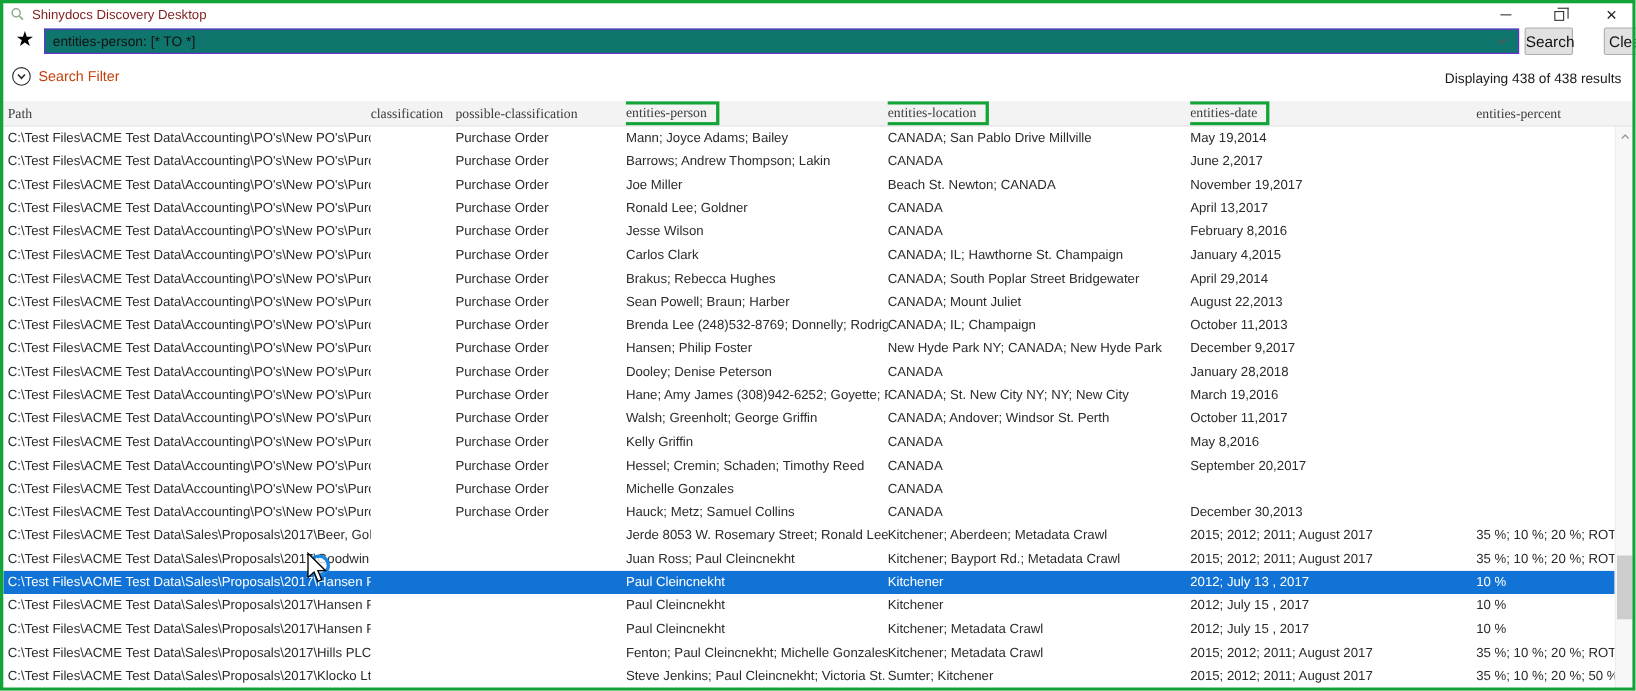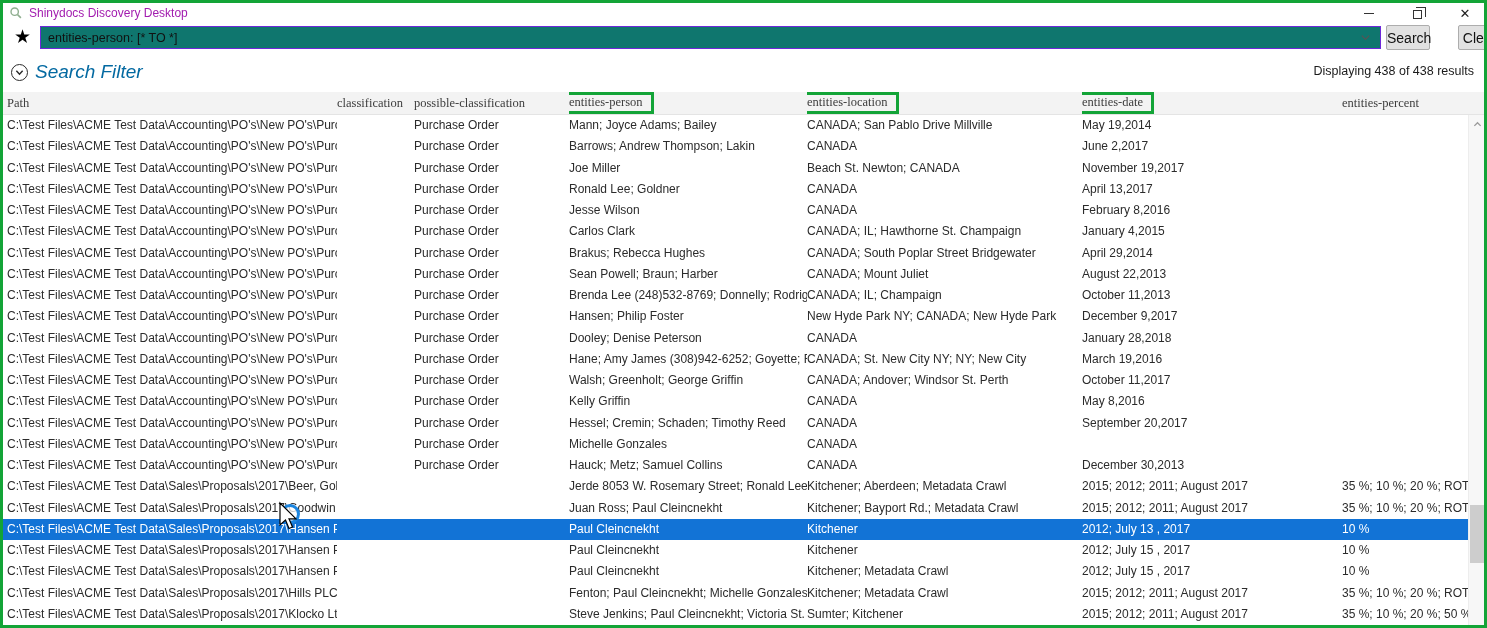--- a/index.html
+++ b/index.html
@@ -3,42 +3,42 @@
 <meta charset="utf-8">
 <style>
   * { box-sizing: border-box; margin: 0; padding: 0; }
   html,body { width:1487px; height:628px; }
   body { font-family:"Liberation Sans", sans-serif; background:#fff; position:relative; overflow:hidden; }
   .frame { position:absolute; inset:0; border:3px solid #13a437; pointer-events:none; z-index:50; }
 
   
   .titlebar { position:absolute; top:3px; left:3px; right:3px; height:20px; background:#fff; display:flex; align-items:center; padding-left:6px; }
   .app-icon { width:14px; height:14px; margin-right:6px; }
-  .title-text { font-size:12px; color:#a21caf; }
+  .title-text { font-size:12px; color:#7f1d1d; }
   .win-controls { position:absolute; top:0; right:8px; height:20px; display:flex; align-items:center; gap:26px; }
   .wbtn { width:22px; height:18px; display:flex; align-items:center; justify-content:center; color:#222; font-size:12px; cursor:default; }
   .min-glyph { width:10px; height:1px; background:#333; display:inline-block; }
   .restore-glyph { position:relative; width:9px; height:9px; border:1px solid #333; background:#fff; margin-top:2px; }
   .restore-glyph::before { content:""; position:absolute; left:2px; top:-4px; width:9px; height:9px; border:1px solid #333; border-bottom:none; border-left:none; }
   .close-glyph { font-size:13px; line-height:13px; color:#222; }
 
   
   .search-row { position:absolute; top:25px; left:3px; right:3px; height:26px; }
   .star-icon { position:absolute; left:11px; top:1px; font-size:19px; color:#000; line-height:22px; }
   .search-input { position:absolute; left:37px; top:1px; width:1341px; height:23px; border:1px solid #6d28d9; font-family:"Liberation Sans",sans-serif; font-size:12.5px; color:#111; padding:0 26px 0 7px; background:#0f766e; }
   .combo-chevron { position:absolute; left:1357px; top:7px; width:11px; height:11px; color:#555; }
   .btn { position:absolute; top:0; height:25px; background:#e1e1e1; border:1px solid #adadad; font-family:"Liberation Sans",sans-serif; font-size:14px; color:#111; border-radius:2px; }
   .btn-search { left:1383px; width:44px; }
   .btn-clear { left:1434px; width:43px;margin-left:21px; }
 
   
   .filter-row { position:absolute; top:59px; left:3px; right:3px; height:26px; }
   .filter-toggle { position:absolute; left:8px; top:2px; display:flex; align-items:center; gap:7px; }
   .circle-chevron { width:17px; height:17px; border:1.6px solid #2b2b2b; border-radius:50%; display:flex; align-items:center; justify-content:center; }
-  .filter-label { font-size:19px; color:#0369a1;font-style:italic; }
+  .filter-label { font-size:13px; color:#c2410c; }
   .results-summary { position:absolute; right:10px; top:5px; font-size:12.5px; color:#1a1a1a; }
 
   
   .thead { position:absolute; top:92px; left:3px; right:3px; height:23px; background:#f3f3f3; border-bottom:1px solid #e4e4e4; z-index:2; }
   .grid-row { display:grid; grid-template-columns:334px 77px 155px 238px 275px 260px 1fr; height:100%; align-items:center; }
   .cell { white-space:nowrap; overflow:hidden; padding-right:6px; }
   .c0 { padding-left:4px; }
   .thead .cell { font-size:12.5px; color:#3c3c3c;font-family:Liberation Serif, serif; }
   .hl { display:inline-block; border:3px solid #13a437; padding:0 8px 1px 7px; margin-left:-10px; line-height:15px; }
 

